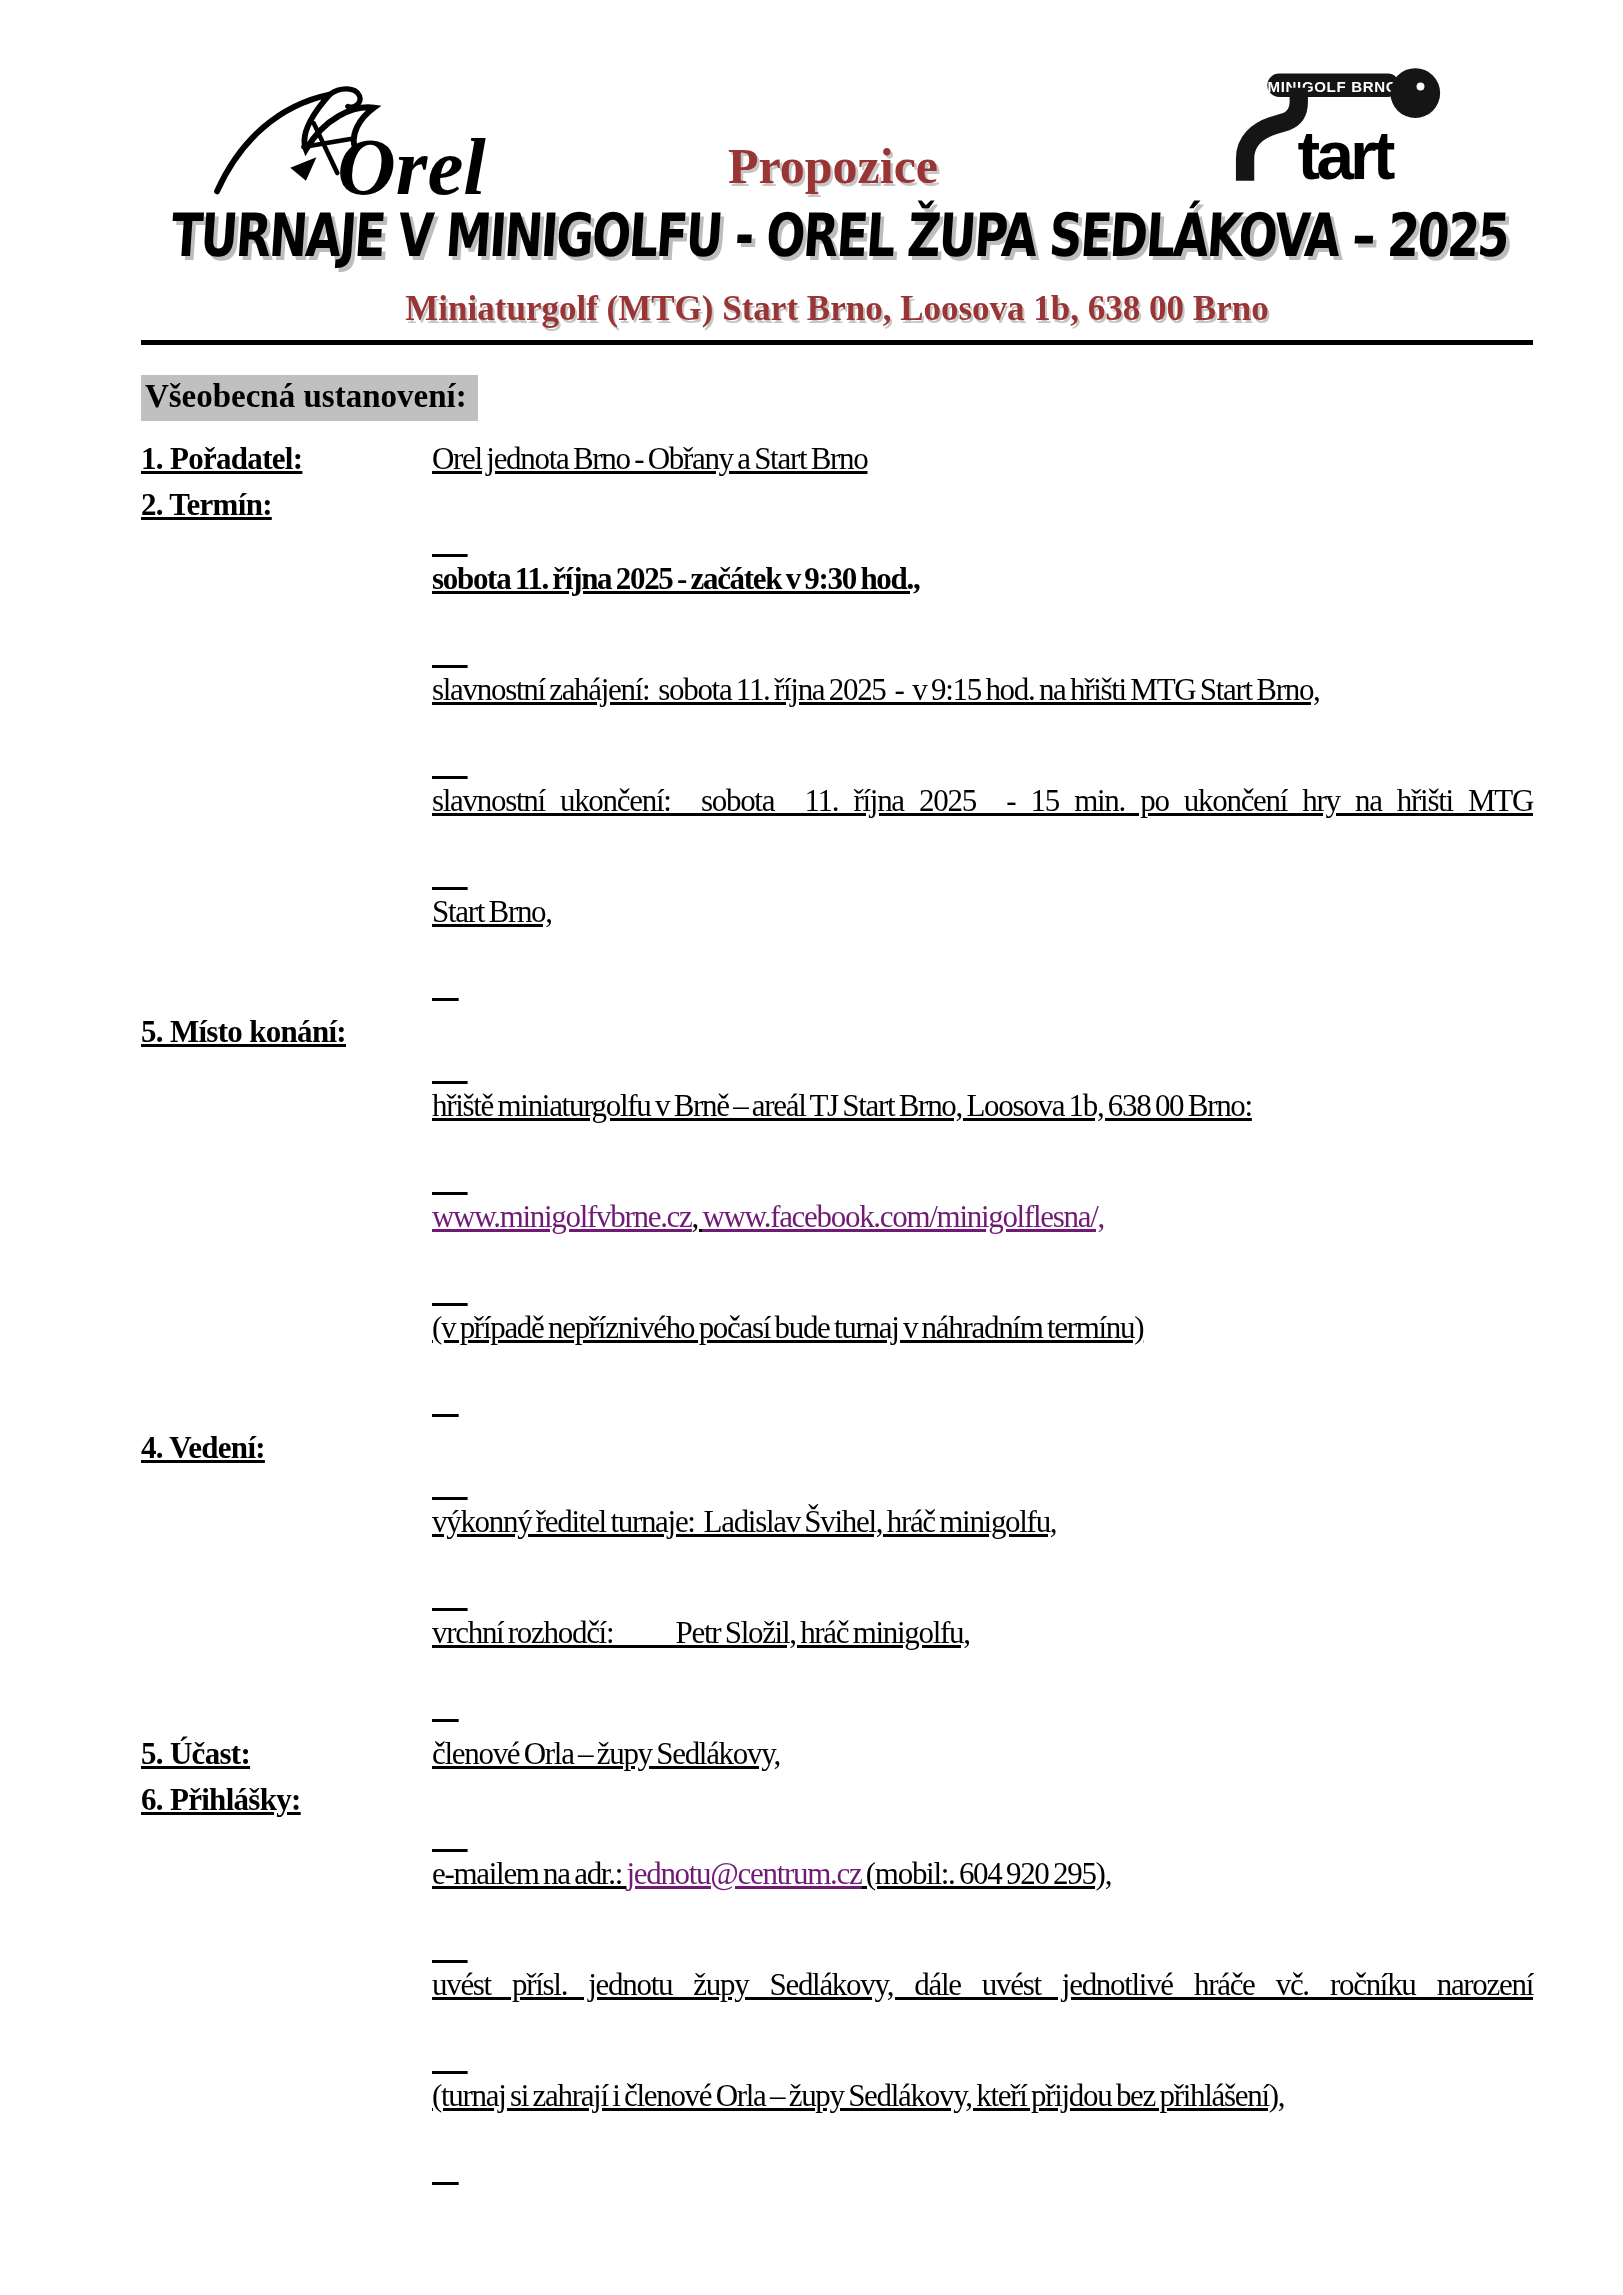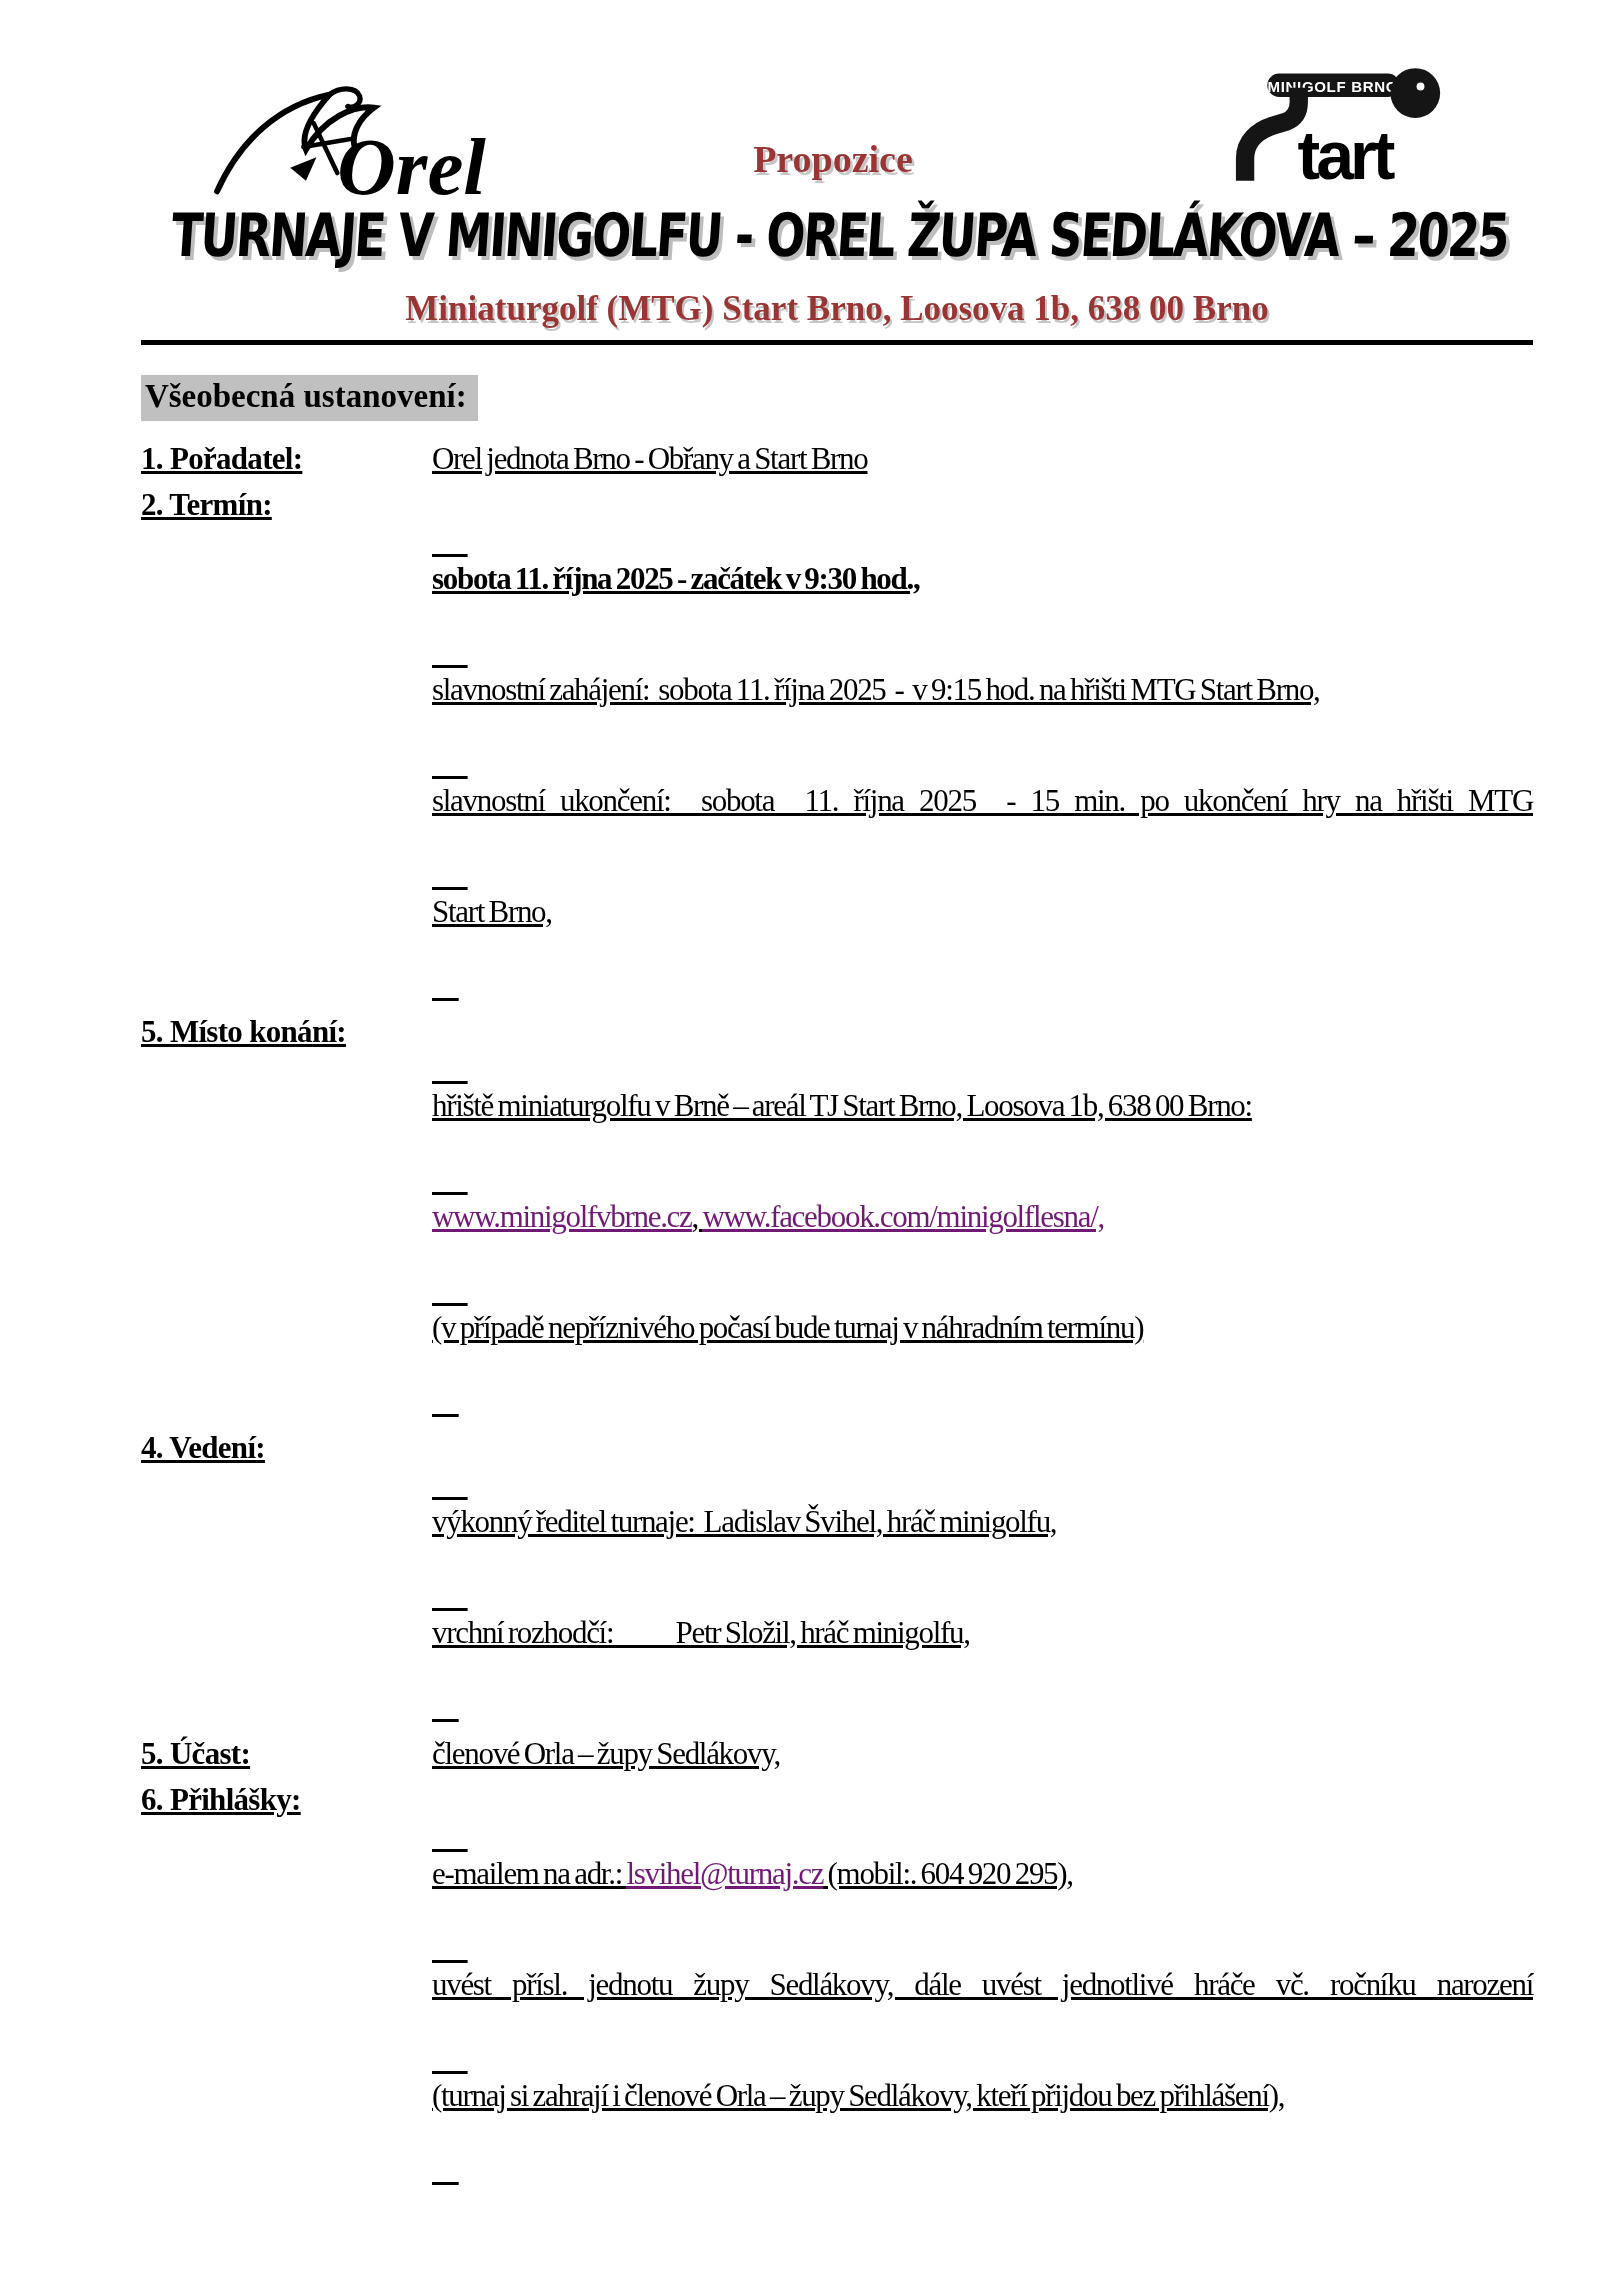--- a/index.html
+++ b/index.html
@@ -5,21 +5,21 @@
   html,body{margin:0;padding:0;background:#ffffff;}
   body{width:1623px;height:2295px;overflow:hidden;color:#000;
        font-family:"Liberation Serif", serif;}
   .page{padding:77px 90px 0 141px;position:relative;}
 
   
   .hdr{position:relative;height:139px;}
   .orel-logo{position:absolute;left:63px;top:6.5px;}
   .start-logo{position:absolute;right:85px;top:-18.3px;}
   .propozice{position:absolute;left:0;right:8px;top:60px;text-align:center;
-             font-size:38px;font-weight:bold;color:#993635;
+             font-size:50px;font-weight:bold;color:#993635;
              text-shadow:2.6px 2.6px 0 #c6c6c6;}
 
   .title{text-align:center;white-space:nowrap;}
   .title span{display:inline-block;font-family:"DejaVu Sans",sans-serif;
               font-weight:bold;font-size:46px;letter-spacing:-2px;
               transform:scaleY(1.30) skewX(-5deg);transform-origin:center bottom;
               text-shadow:3.9px 3.3px 0 #bdbdbd;}
   .subtitle{text-align:center;font-size:35px;font-weight:bold;color:#993635;
             text-shadow:2px 2.6px 0 #c6c6c6;margin-top:19px;}
   .rule{height:5.9px;background:#000;margin-top:10.5px;}
@@ -115,21 +115,21 @@
     </div>
 
     <div class="row">
       <div class="lbl">5. Účast:</div>
       <div class="val"><div class="vline">členové Orla – župy Sedlákovy,</div></div>
     </div>
 
     <div class="row">
       <div class="lbl">6. Přihlášky:</div>
       <div class="val">
-        <div class="vline"><span>e-mailem na adr.: </span><span class="lnk">lsvihel@turnaj.cz</span><span> (mobil:. 604 920 295),</span></div>
+        <div class="vline"><span>e-mailem na adr.: </span><span class="lnk">jednotu@centrum.cz</span><span> (mobil:. 604 920 295),</span></div>
         <div class="vline just">uvést přísl. jednotu župy Sedlákovy, dále uvést jednotlivé hráče vč. ročníku narození</div>
         <div class="vline">(turnaj si zahrají i členové Orla – župy Sedlákovy, kteří přijdou bez přihlášení),</div>
       </div>
     </div>
 
   </div>
 
 </div>
 
 

